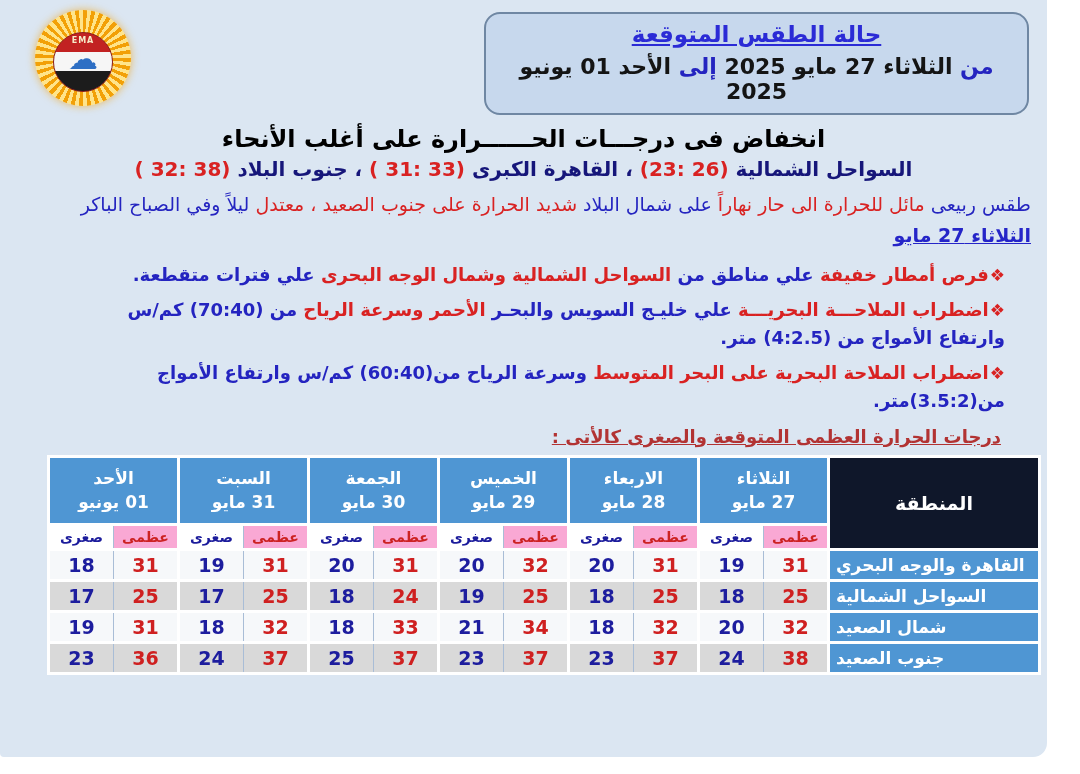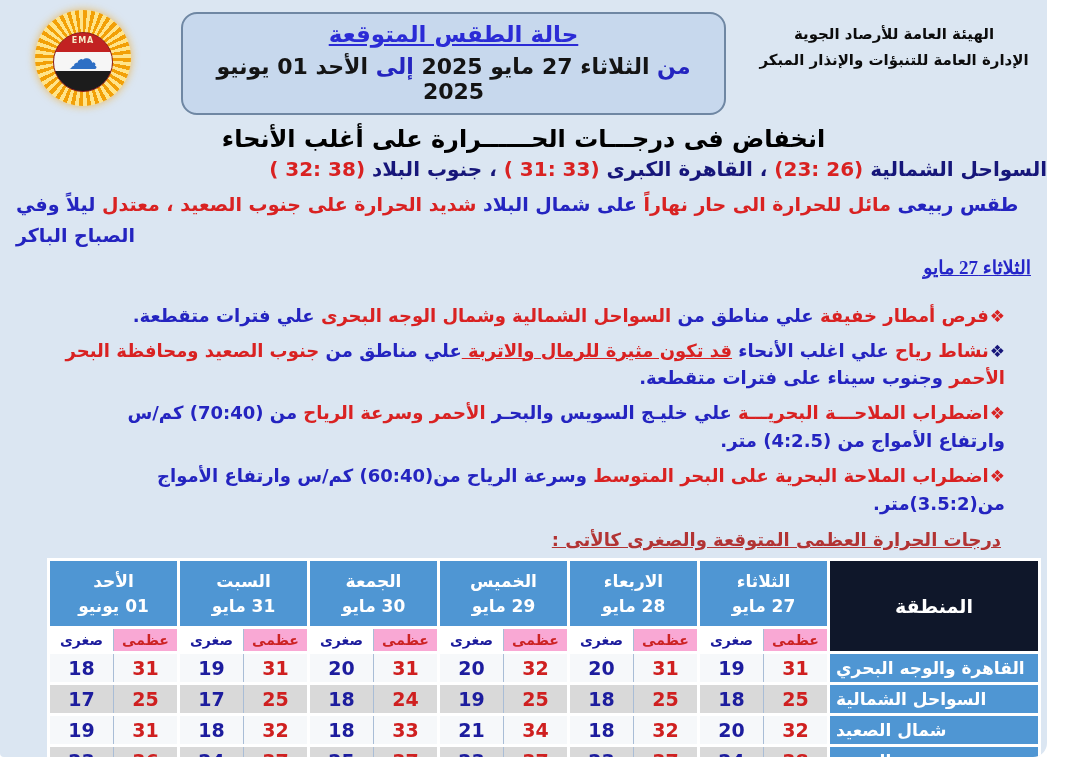--- a/index.html
+++ b/index.html
@@ -24,23 +24,23 @@
     background:repeating-conic-gradient(#f2a007 0 5deg, #ffe48a 5deg 10deg);
     display:flex; align-items:center; justify-content:center;
     box-shadow:0 0 8px rgba(242,160,7,.65); }
   .logo-globe { width:60px; height:60px; border-radius:50%; overflow:hidden; position:relative;
     background:linear-gradient(180deg,#c22222 0 32%, #f6f6f6 32% 66%, #1c1c1c 66% 100%);
     border:1px solid #8a1d1d;margin-top:7px; }
   .logo-ema { position:absolute; top:3px; left:0; right:0; text-align:center; color:#f7ecc9; font-size:8px; font-weight:bold; letter-spacing:1px; direction:ltr; }
   .logo-cloud { position:absolute; top:11px; left:0; right:0; text-align:center; color:#2e6fc4; font-size:30px; line-height:1; }
   
   .headline { text-align:center; color:#000000; font-size:24px; font-weight:bold; margin:8px 0 4px; }
-  .regions  { font-size:20px; font-weight:bold; margin-bottom:8px; }
-  .desc { font-size:19px; font-weight:bold; padding:0 16px; line-height:1.65; text-align:left; }
-  .day-label { display:inline-block; color:#2525c8; font-size:19px; font-weight:bold; text-decoration:underline; margin:4px 16px 12px;font-family:Liberation Serif, serif; }
+  .regions  { text-align:center; font-size:20px; font-weight:bold; margin-bottom:8px; }
+  .desc { font-size:19px; font-weight:normal; padding:0 16px; line-height:1.65; text-align:right; }
+  .day-label { display:inline-block; color:#2525c8; font-size:19px; font-weight:bold; text-decoration:underline; margin:4px 16px 4px; }
   
   .bullets { padding:4px 42px 0 58px; }
   .bullet { font-size:18px; font-weight:bold; line-height:1.55; margin:7px 0; text-align:right; }
   .bullet-marker { margin-left:1px; font-size:17px; }
   
   .seg-blue  { color:#2424c0; }
   .seg-red   { color:#d92222; }
   .seg-navy  { color:#16167a; }
   .seg-black { color:#141414; }
   .seg-u { text-decoration:underline; }
@@ -62,24 +62,20 @@
   .bg-b { background:#d9d9d9; }
   .region-td { background:#4f96d3; color:#fff; font-size:17px; font-weight:bold; text-align:left; padding:3px 6px; }
 </style>
 </head>
 <body>
 
 <div class="page">
 
   
   <div class="header">
-    <div class="org">
-      <div>الهيئة العامة للأرصاد الجوية</div>
-      <div>الإدارة العامة للتنبؤات والإنذار المبكر</div>
-    </div>
     <div class="title-box">
       <div class="title">حالة الطقس المتوقعة</div>
       <div class="date-line"><span class="seg-blue">من </span><span class="seg-black">الثلاثاء 27 مايو 2025 </span><span class="seg-blue">إلى </span><span class="seg-black">الأحد 01 يونيو 2025</span></div>
     </div>
     <div class="logo">
       <div class="logo-sun">
         <div class="logo-globe">
           <span class="logo-ema">EMA</span>
           <span class="logo-cloud">☁</span>
         </div>
@@ -89,21 +85,20 @@
 
   
   <div class="headline">انخفاض فى درجـــات الحــــــرارة على أغلب الأنحاء</div>
   <div class="regions"><span class="seg-navy">السواحل الشمالية </span><span class="seg-red ltr-num">(23: 26)</span><span class="seg-navy"> ،   القاهرة الكبرى </span><span class="seg-red ltr-num">( 31: 33)</span><span class="seg-navy"> ، جنوب البلاد </span><span class="seg-red ltr-num">( 32: 38)</span></div>
   <div class="desc"><span class="seg-blue">طقس ربيعى </span><span class="seg-red">مائل للحرارة الى حار نهاراً </span><span class="seg-blue">على شمال البلاد </span><span class="seg-red">شديد الحرارة على جنوب الصعيد ، معتدل </span><span class="seg-blue">ليلاً وفي الصباح الباكر</span></div>
   <div class="day-label">الثلاثاء 27 مايو</div>
 
   
   <div class="bullets">
       <p class="bullet"><span class="bullet-marker seg-red">❖</span><span class="seg-red">فرص أمطار خفيفة </span><span class="seg-blue">علي مناطق من </span><span class="seg-red">السواحل الشمالية وشمال الوجه البحرى </span><span class="seg-blue">علي فترات متقطعة.</span></p>
-      <p class="bullet"><span class="bullet-marker seg-navy">❖</span><span class="seg-red">نشاط رياح </span><span class="seg-blue">علي اغلب الأنحاء </span><span class="seg-red seg-u">قد تكون مثيرة للرمال والاتربة </span><span class="seg-blue">علي مناطق من </span><span class="seg-red">جنوب الصعيد ومحافظة البحر الأحمر </span><span class="seg-blue">وجنوب سيناء على فترات متقطعة.</span></p>
       <p class="bullet"><span class="bullet-marker seg-red">❖</span><span class="seg-red">اضطراب الملاحـــة البحريـــة </span><span class="seg-blue">علي خليـج السويس والبحـر </span><span class="seg-red">الأحمر وسرعة الرياح </span><span class="seg-blue">من </span><span class="seg-blue ltr-num">(70:40)</span><span class="seg-blue"> كم/س وارتفاع الأمواج من </span><span class="seg-blue ltr-num">(4:2.5)</span><span class="seg-blue"> متر.</span></p>
       <p class="bullet"><span class="bullet-marker seg-red">❖</span><span class="seg-red">اضطراب الملاحة البحرية على البحر المتوسط </span><span class="seg-blue">وسرعة الرياح من</span><span class="seg-blue ltr-num">(60:40)</span><span class="seg-blue"> كم/س وارتفاع الأمواج من</span><span class="seg-blue ltr-num">(3.5:2)</span><span class="seg-blue">متر.</span></p>
     </div>
 
   
   <div class="table-intro">درجات الحرارة العظمى المتوقعة والصغرى كالأتى :</div>
 
   
   <table class="weather">
     <thead>

